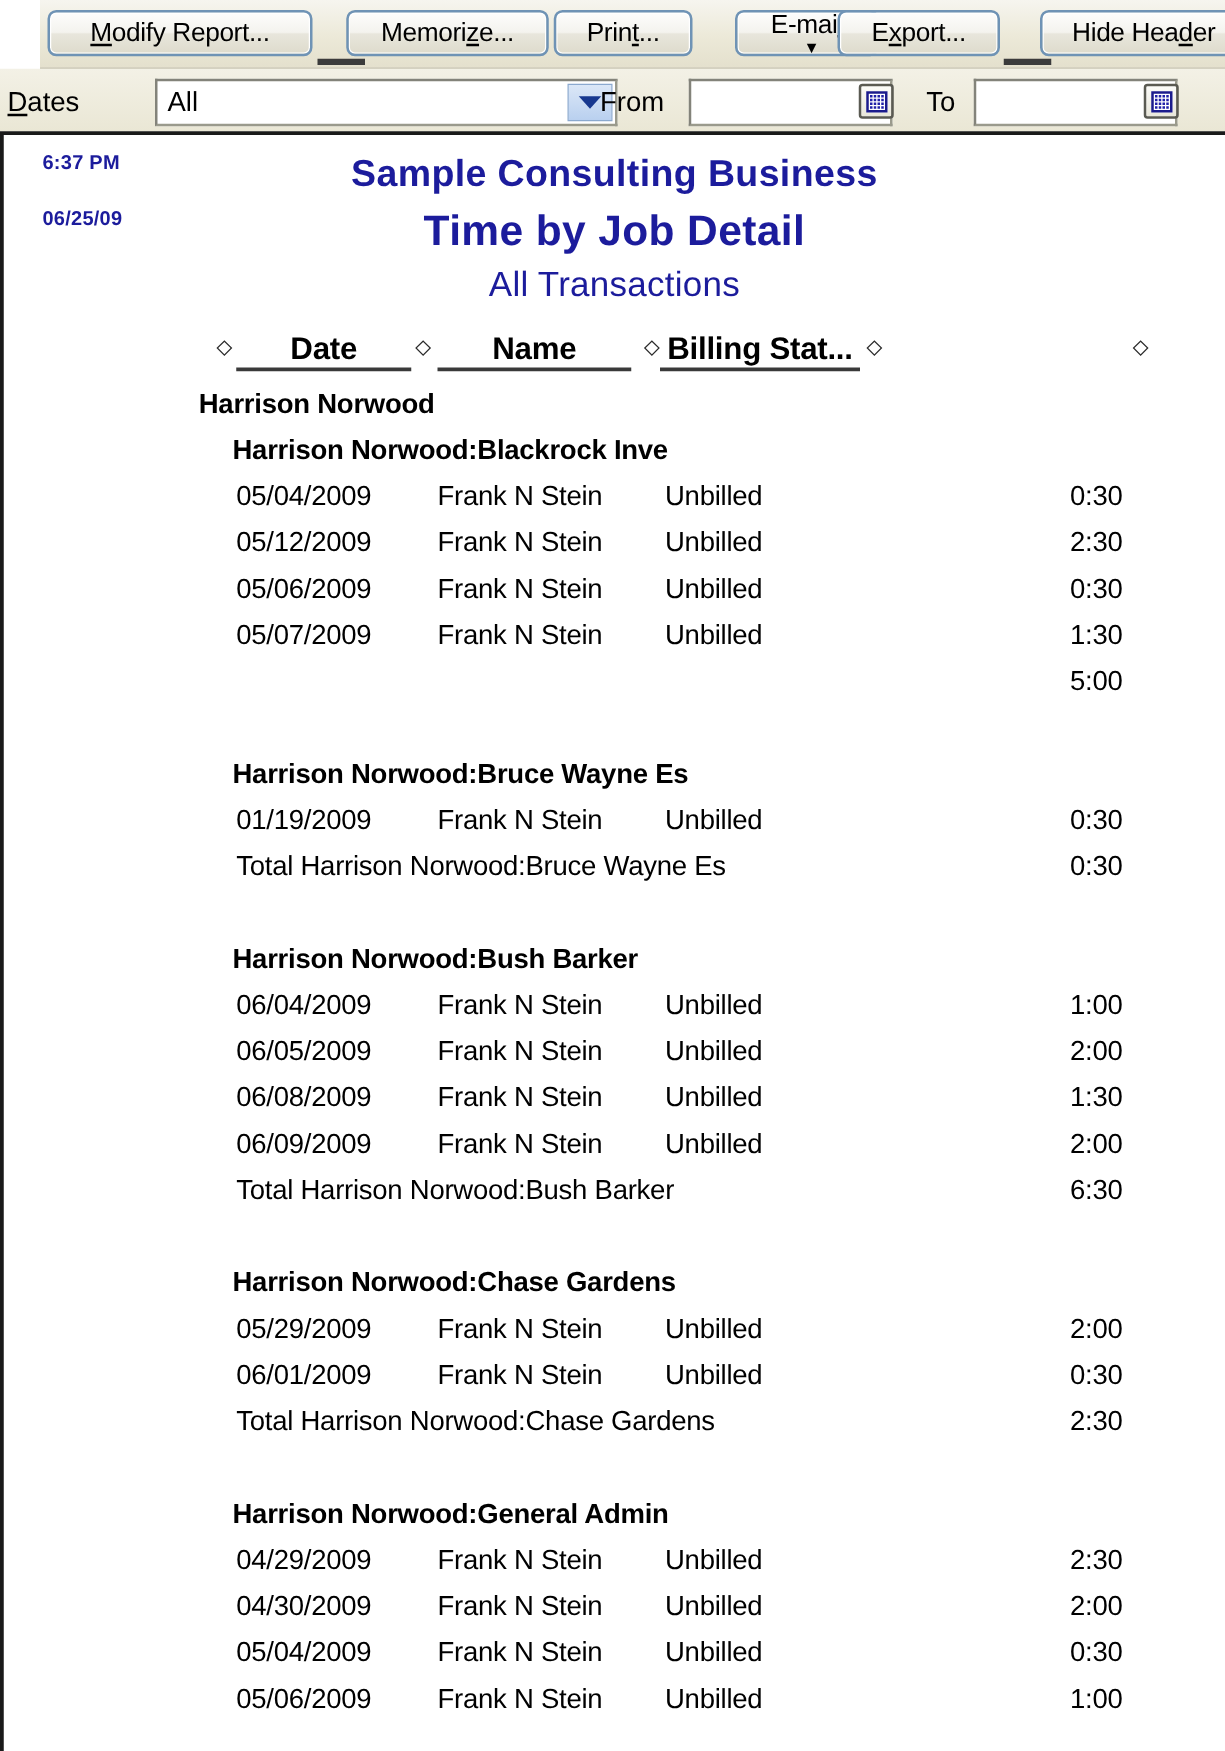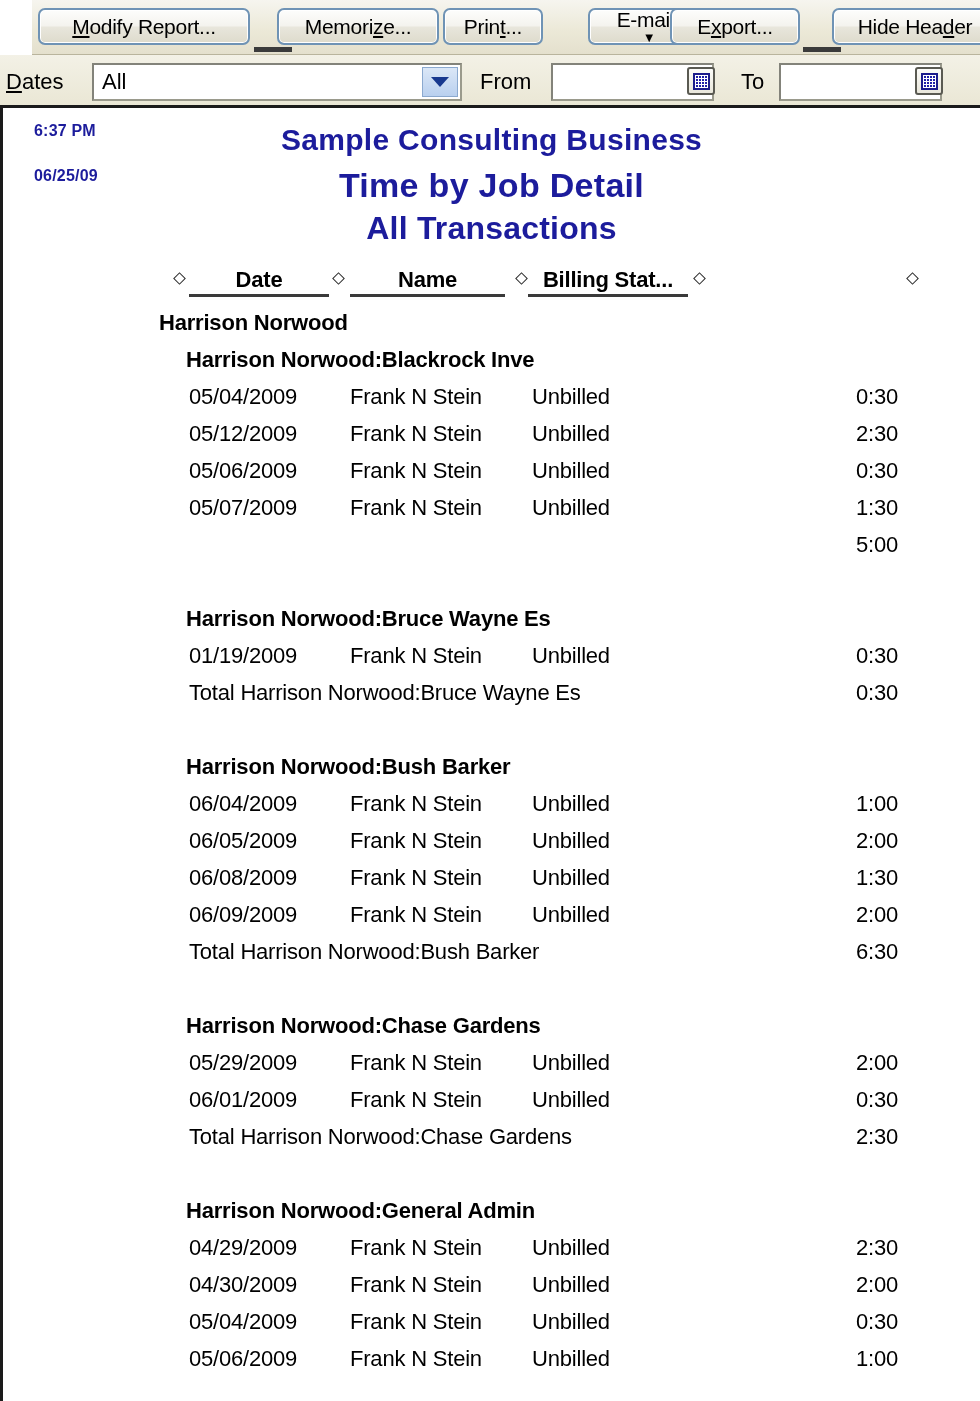--- a/index.html
+++ b/index.html
@@ -87,20 +87,21 @@
     position: absolute;
     background: #ffffff;
     border: 2px solid #9a9a8c;
     border-top-color: #83837a;
     border-left-color: #83837a;
     display: flex;
     align-items: center;
     padding-left: 8px;
     font-size: 22px;
     color: #000;
+    margin-left: 32px;
   }
   .combo .arrowbox {
     position: absolute;
     right: 2px; top: 2px; bottom: 2px;
     width: 36px;
     background: linear-gradient(to bottom, #dbe7f7 0%, #b9d0ef 100%);
     border: 1px solid #8ba9cf;
     display: flex; align-items: center; justify-content: center;
   }
   .chev {
@@ -167,42 +168,42 @@
 
   .titles {
     position: absolute;
     left: 0; right: 0;
     top: 12px;
     text-align: center;
     color: #1c1c9c;
   }
   .t1 { font-size: 30px; font-weight: bold; line-height: 40px; letter-spacing: 0.3px;}
   .t2 { font-size: 34px; font-weight: bold; line-height: 50px; letter-spacing: 0.3px;}
-  .t3 { font-size: 32px; font-weight: bold; line-height: 36px; letter-spacing: 0.2px;}
+  .t3 { font-size: 28px; font-weight: normal; line-height: 36px; letter-spacing: 0.2px;}
 
   
   .colhead {
     position: absolute;
     left: 0; top: 155px;
     width: 977px;
     height: 36px;
   }
   .dia {
     position: absolute;
     top: 11px;
     width: 9px; height: 9px;
     background: #ffffff;
     border: 1.5px solid #2b2b2b;
     transform: rotate(45deg);
   }
   .chcell {
     position: absolute;
     top: 2px;
     height: 32px;
-    font-size: 22px;
+    font-size: 25px;
     font-weight: bold;
     color: #000;
     text-align: center;
     border-bottom: 3px solid #3a3a3a;
     display: flex;
     align-items: center;
     justify-content: center;
     white-space: nowrap;
     letter-spacing: -0.2px;
   }
@@ -244,21 +245,21 @@
 
 <div id="app">
 
   <div class="toolbar" id="toolbar">
       <div class="btn" style="left: 6px; width: 212px;">
         <span><span class="u">M</span>odify Report...</span>
       </div>
       <div class="btn" style="left: 245px; width: 162px;">
         <span>Memori<span class="u">z</span>e...</span>
       </div>
-      <div class="btn" style="left: 411px; width: 100px;">
+      <div class="btn" style="left: 411px; width: 111px;">
         <span>Prin<span class="u">t</span>...</span>
       </div>
       <div class="btn" style="left: 556px; width: 115px; flex-direction: column;">
         <span>E-mai<span class="u">l</span></span>
         <span class="caret">▼</span>
       </div>
       <div class="btn" style="left: 638px; width: 130px;">
         <span>E<span class="u">x</span>port...</span>
       </div>
       <div class="btn" style="left: 800px; width: 166px;">

